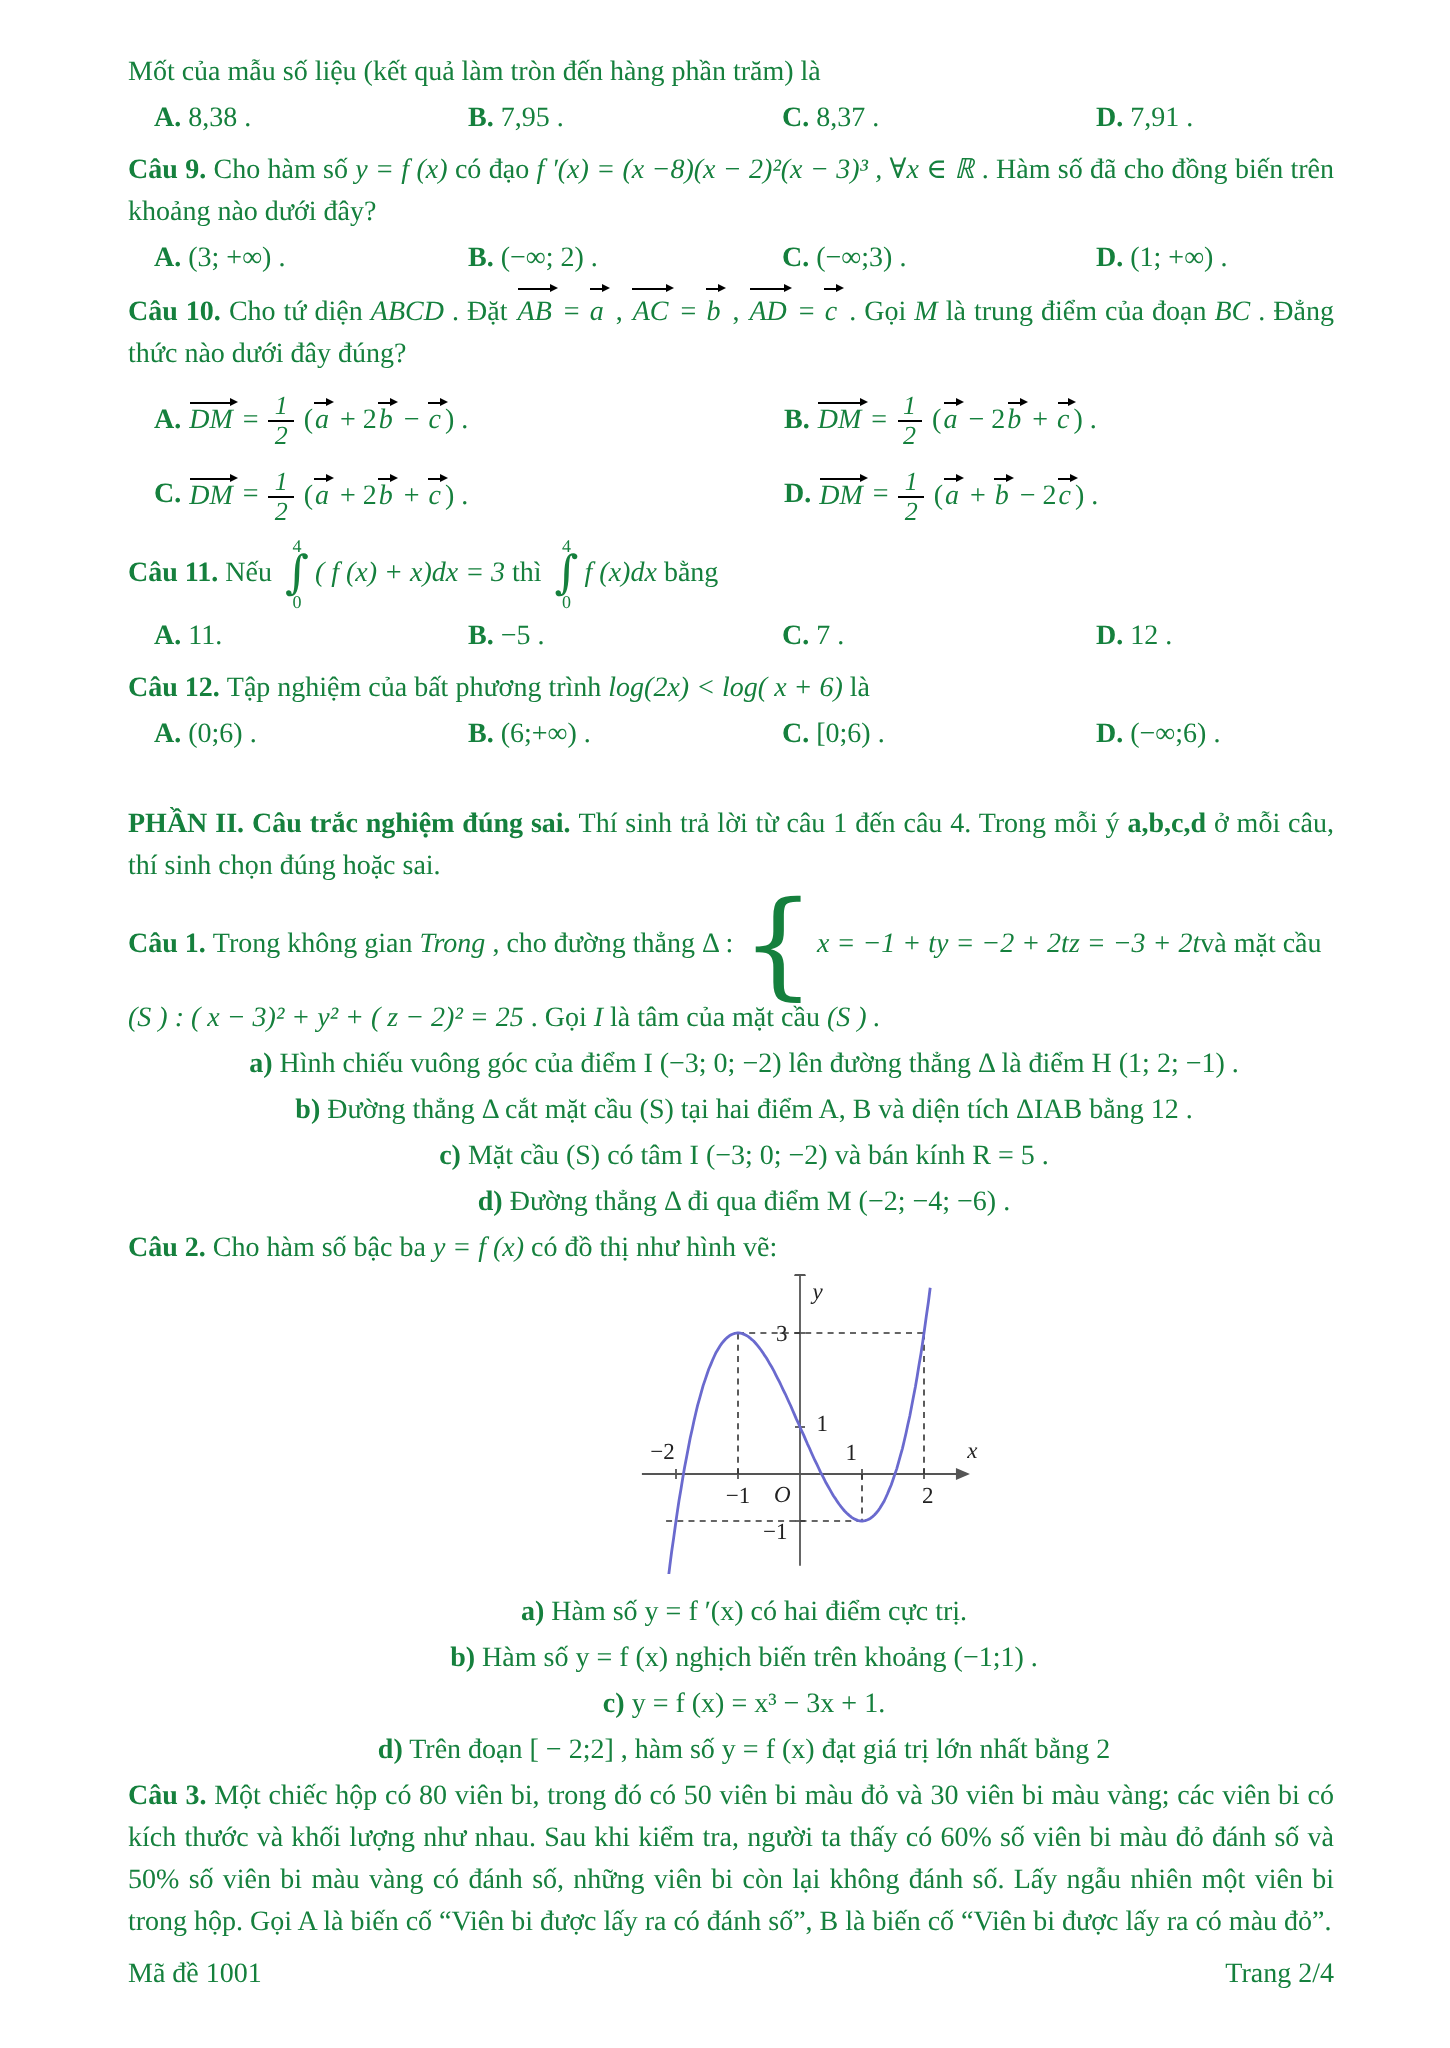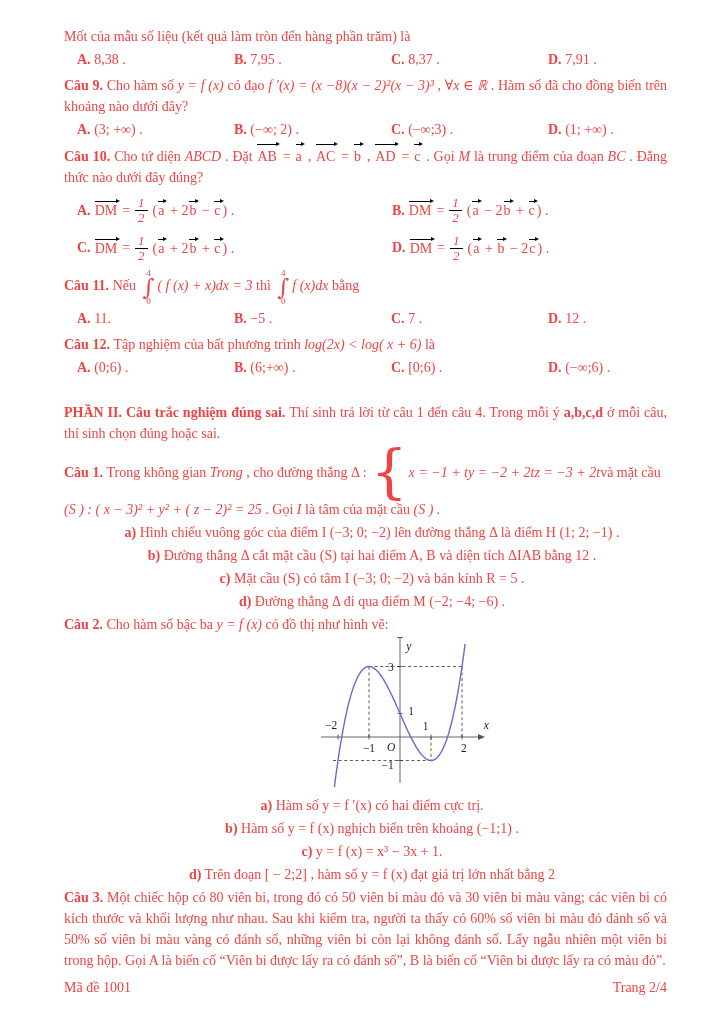--- a/index.html
+++ b/index.html
@@ -1,29 +1,29 @@
 <!DOCTYPE html>
 <html><head>
 <meta charset="utf-8">
 <style>
   html,body{margin:0;padding:0;background:#e8e8e8;}
-  .page{width:725px;height:1024px;margin:0 auto;background:#ffffff;color:#ef4444;
+  .page{width:725px;height:1024px;margin:0 auto;background:#ffffff;color:#15803d;
         font-family:"Liberation Serif","DejaVu Serif",serif;font-size:14px;line-height:1.5;
         box-sizing:border-box;padding:24px 58px 20px 64px;position:relative;overflow:hidden;}
   p{margin:2px 0;}
   .j{text-align:justify;}
   .m,.it{font-style:italic;}
   .opts{display:grid;grid-template-columns:157px 157px 157px auto;padding-left:13px;margin:1px 0 5px;}
   .opt .ol{font-weight:bold;}
   .opts2{display:grid;grid-template-columns:315px auto;row-gap:8px;padding-left:13px;margin:8px 0 6px;}
   .optf{display:flex;align-items:center;gap:3px;line-height:1.15;}
   .frac{display:inline-block;text-align:center;vertical-align:middle;line-height:1.1;font-size:13px;margin:0 2px;font-style:italic;}
   .frac .fn{display:block;padding:0 3px;border-bottom:1px solid #000;}
   .frac .fd{display:block;}
-  .vec{position:relative;display:inline-block;padding:1px 2px 0 1px;}
+  .vec{font-style:italic;position:relative;display:inline-block;padding:1px 2px 0 1px;}
   .vec::before{content:"";position:absolute;left:1px;right:3px;top:-1px;border-top:1px solid #000;}
   .vec::after{content:"";position:absolute;right:-1px;top:-3px;width:0;height:0;
               border-left:4px solid #000;border-top:2.2px solid transparent;border-bottom:2.2px solid transparent;}
   .expr{font-style:normal;}
   .intg{display:inline-flex;flex-direction:column;align-items:center;vertical-align:middle;line-height:1;margin:0 3px;}
   .intg .il{font-size:9px;}
   .intg .is{font-size:23px;font-family:"DejaVu Serif",serif;line-height:.8;}
   .part2{margin-top:24px;}
   .sysrow{display:flex;align-items:center;margin:4px 0 2px;}
   .brace{font-size:58px;font-weight:400;line-height:.85;font-family:"DejaVu Serif",serif;margin:0 1px 0 4px;}

